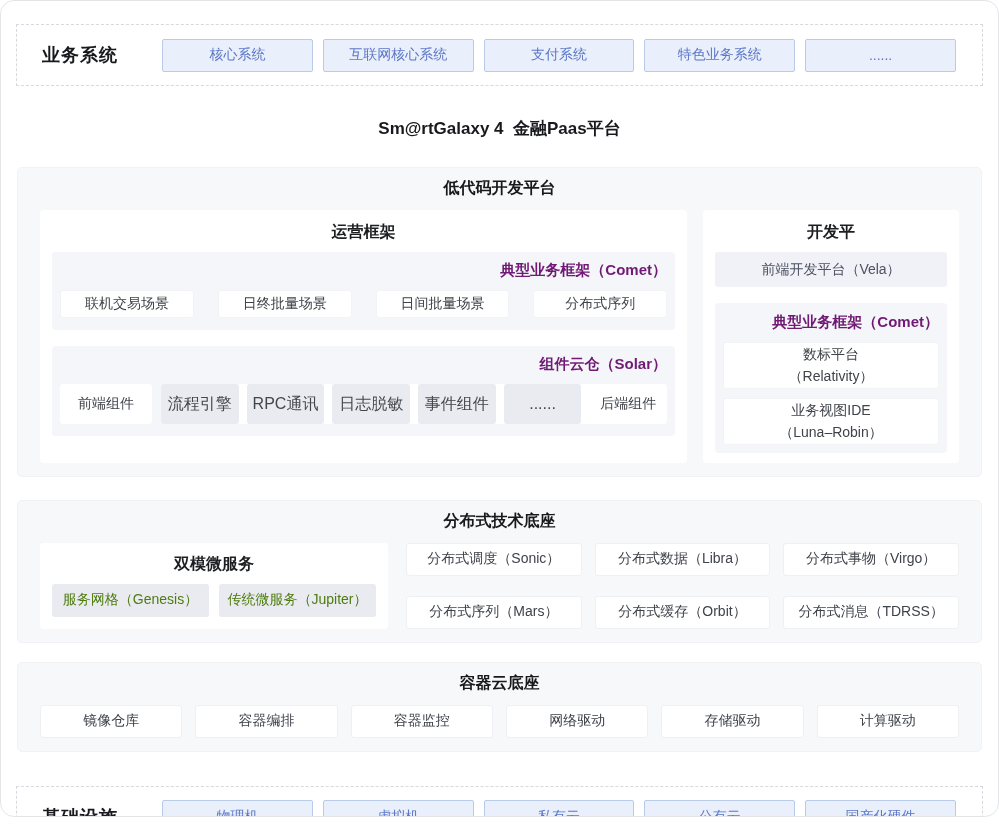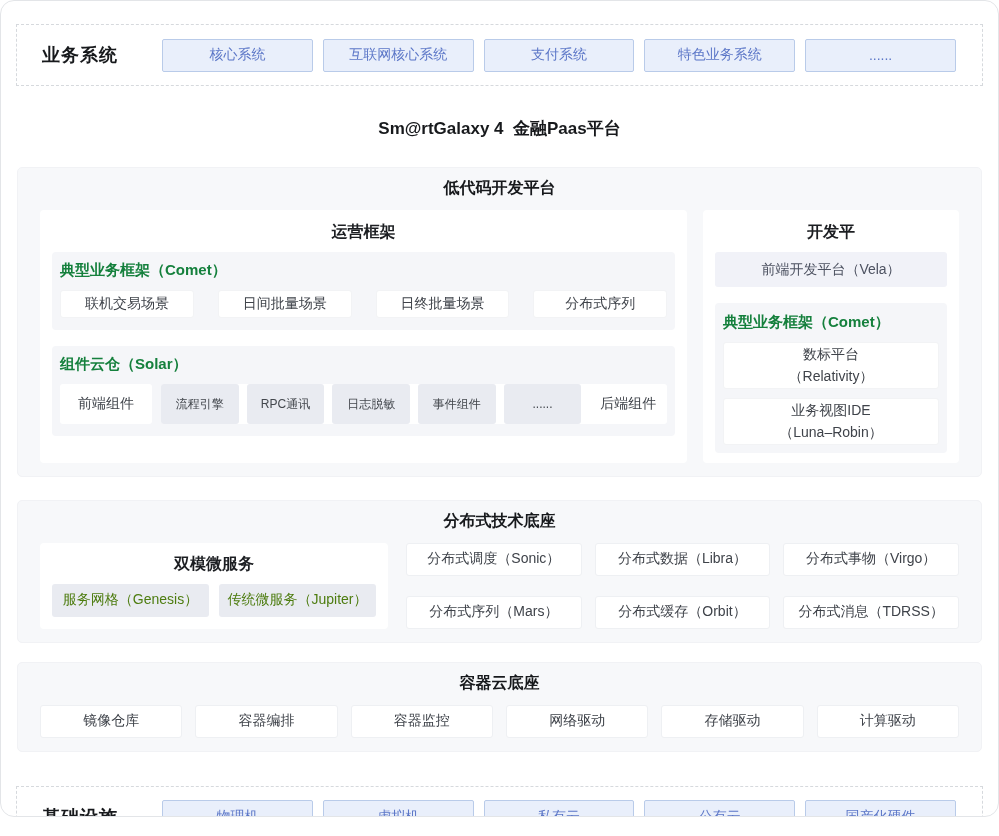--- a/index.html
+++ b/index.html
@@ -82,22 +82,22 @@
     background:#f5f6f9;
     border-radius:4px;
     padding:9px 8px 12px;
   }
   .box-title {
     text-align:center;
     font-size:16px; font-weight:700; color:#1c1e22;
     margin-bottom:9px;
   }
   .sub-title {
-    text-align:left;
-    font-size:15px; font-weight:700; color:#15803d;
+    text-align:right;
+    font-size:15px; font-weight:700; color:#701a75;
     margin-bottom:10px;
   }
 
   
   .lowcode-body { display:flex; gap:16px; }
   .op-box  { flex:1 1 auto; padding:12px 12px 10px; }
   .dev-box { flex:0 0 256px; padding:12px 12px 10px; display:flex; flex-direction:column; }
 
   .chip-row { display:flex; gap:24px; }
   .white-chip {
@@ -120,21 +120,21 @@
   .solar-strip {
     flex:1 1 auto;
     background:#fff; border-radius:3px;
     display:flex; gap:8px; align-items:stretch;
   }
   .gray-chip {
     flex:1 1 0;
     background:#e9ebf1;
     border-radius:3px;
     display:flex; align-items:center; justify-content:center;
-    font-size:12px; color:#43474d;
+    font-size:16px; color:#43474d;
   }
   .solar-back {
     flex:1 1 0;
     display:flex; align-items:center; justify-content:center;
     font-size:14px; color:#3f434a;
   }
 
   .vela-chip {
     height:35px;
     background:#f1f2f8;
@@ -212,22 +212,22 @@
     <div class="section-title">低代码开发平台</div>
     <div class="lowcode-body">
 
       <div class="white-box op-box">
         <div class="box-title">运营框架</div>
 
         <div class="gray-box">
           <div class="sub-title">典型业务框架（Comet）</div>
           <div class="chip-row">
             <div class="white-chip">联机交易场景</div>
+            <div class="white-chip">日终批量场景</div>
             <div class="white-chip">日间批量场景</div>
-            <div class="white-chip">日终批量场景</div>
             <div class="white-chip">分布式序列</div>
           </div>
         </div>
 
         <div class="gray-box solar-gap">
           <div class="sub-title">组件云仓（Solar）</div>
           <div class="solar-row">
             <div class="solar-front">前端组件</div>
             <div class="solar-strip">
               <div class="gray-chip">流程引擎</div>

